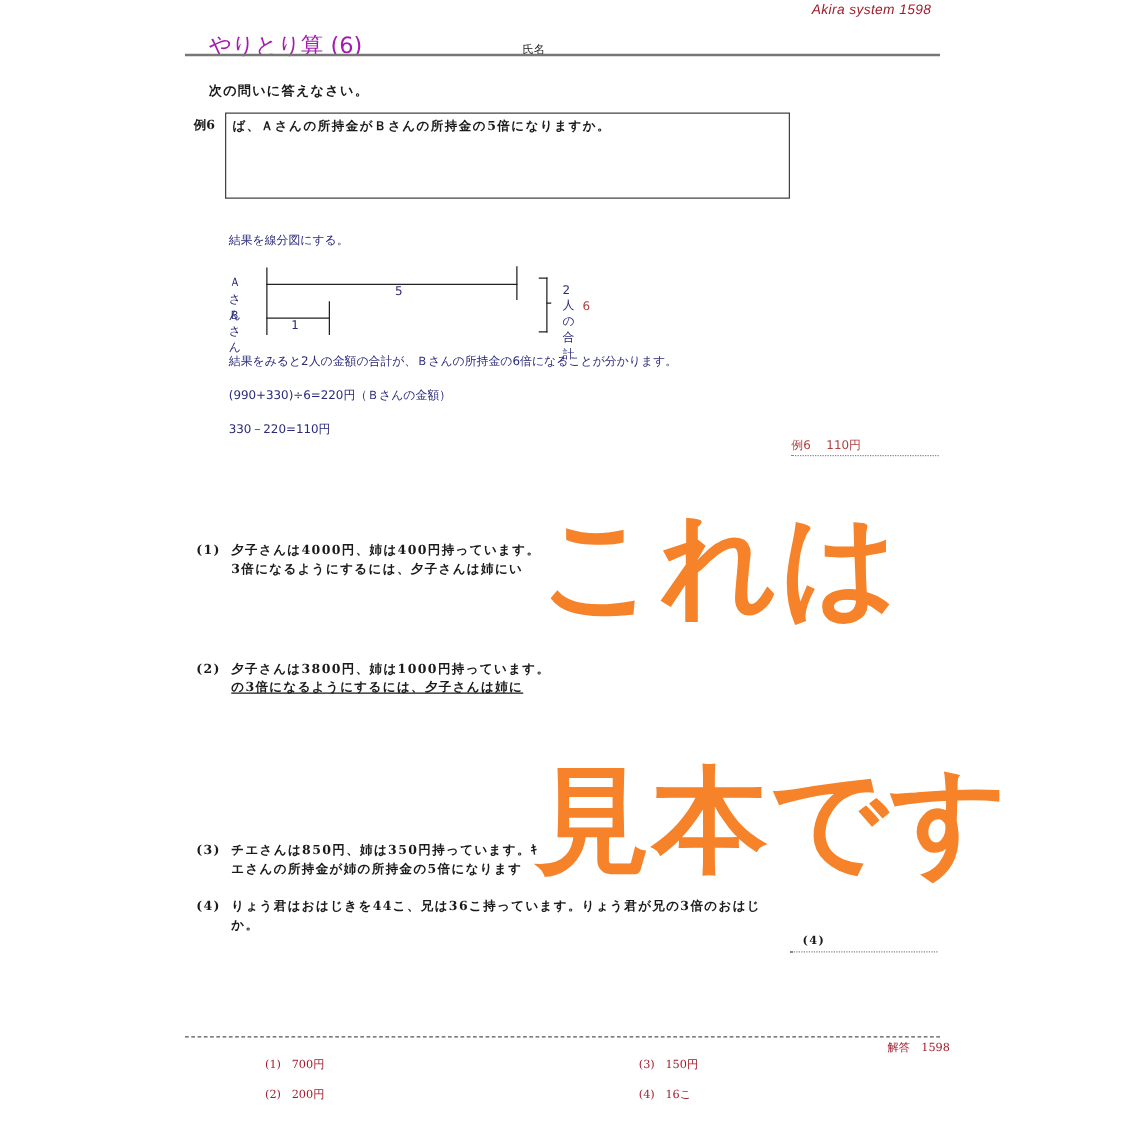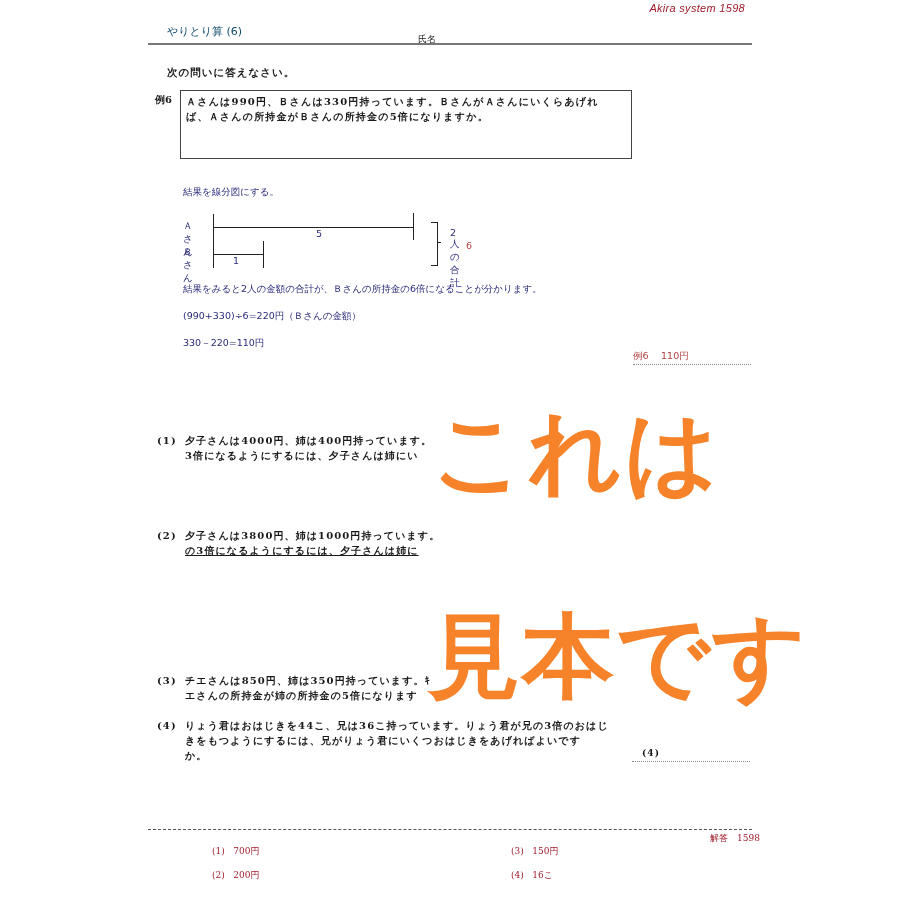--- a/index.html
+++ b/index.html
@@ -1,21 +1,21 @@
 <!DOCTYPE html>
 <html><head>
 <meta charset="utf-8">
 <style>
   html, body { margin:0; padding:0; background:#ffffff; }
   body { width:900px; height:900px; position:relative; overflow:hidden;
          font-family:"DejaVu Serif", serif; color:#1a1a1a; }
   .abs { position:absolute; }
   .brand { right:155px; top:2px; font-family:"Liberation Sans", sans-serif; font-style:italic;
            font-size:11px; color:#a01c2c; letter-spacing:0.3px; }
-  .title { left:167px; top:24px; font-family:"DejaVu Sans", sans-serif; font-size:11px; color:#0c4a6e;text-align:center; }
+  .title { left:167px; top:24px; font-family:"DejaVu Sans", sans-serif; font-size:18px; color:#a21caf;text-align:center; }
   .name-label { left:418px; top:33px; font-size:9px; font-family:"DejaVu Sans", sans-serif; }
   .title-rule { left:148px; top:43px; width:604px; height:2px; background:#777; }
   .instr { left:167px; top:66px; font-size:10.5px; font-weight:bold; letter-spacing:1px; }
   .ex-label { left:155px; top:93px; font-size:10px; font-weight:bold; }
   .ex-box { left:180px; top:90px; width:450px; height:67px; border:1px solid #444; }
   .ex-text { padding:3px 5px; font-size:10px; font-weight:bold; line-height:15px; letter-spacing:1.2px; }
   .blue { color:#2a2a7a; font-family:"DejaVu Sans", sans-serif; font-size:9.5px; }
   .line { background:#222; }
   .red { color:#b0413e; }
   .q { font-size:10px; font-weight:bold; line-height:15px; letter-spacing:1.1px; }
@@ -31,21 +31,20 @@
 <div class="abs brand">Akira system  1598</div>
 <div class="abs title">やりとり算 (6)</div>
 <div class="abs name-label">氏名</div>
 <div class="abs title-rule"></div>
 
 <div class="abs instr">次の問いに答えなさい。</div>
 
 <div class="abs ex-label">例6</div>
 <div class="abs ex-box">
   <div class="ex-text">
-    <div>Ａさんは990円、Ｂさんは330円持っています。ＢさんがＡさんにいくらあげれ</div>
     <div>ば、Ａさんの所持金がＢさんの所持金の5倍になりますか。</div>
   </div>
 </div>
 
 <div class="abs blue" style="left:183px;top:186px;">結果を線分図にする。</div>
 
 <div class="abs" style="left:0;top:0;">
   <div class="abs blue" style="left:183px;top:220px;text-align:center;">Ａさん</div>
   <div class="abs blue" style="left:183px;top:246px;">Ｂさん</div>
   <div class="abs line" style="left:213px;top:214px;width:1px;height:54px;"></div>
@@ -73,21 +72,20 @@
 <div class="abs q" style="left:157px;top:528px;">
   <div><span class="qnum">(2)</span><span>夕子さんは3800円、姉は1000円持っています。</span></div>
   <div style="padding-left:28px;text-decoration:underline;">の3倍になるようにするには、夕子さんは姉に</div>
 </div>
 <div class="abs q" style="left:157px;top:625px;margin-top:48px;">
   <div><span class="qnum">(3)</span><span>チエさんは850円、姉は350円持っています。ｷ</span></div>
   <div style="padding-left:28px;">エさんの所持金が姉の所持金の5倍になります</div>
 </div>
 <div class="abs q" style="left:157px;top:718px;">
   <div><span class="qnum">(4)</span><span>りょう君はおはじきを44こ、兄は36こ持っています。りょう君が兄の3倍のおはじ</span></div>
-  <div style="padding-left:28px;">きをもつようにするには、兄がりょう君にいくつおはじきをあげればよいです</div>
   <div style="padding-left:28px;">か。</div>
 </div>
 <div class="abs q dotline" style="left:632px;top:746px;width:118px;padding-left:10px;box-sizing:border-box;font-size:9px;">(4)</div>
 
 <div class="abs watermark" style="left:432px;top:398px;font-size:92px;line-height:110px;">これは</div>
 <div class="abs watermark" style="left:428px;top:602px;font-size:92px;line-height:110px;">見本です</div>
 
 <div class="abs dash-rule"></div>
 <div class="abs ans" style="left:690px;top:832px;">解答　1598</div>
 <div class="abs ans" style="left:192px;top:845px;">

